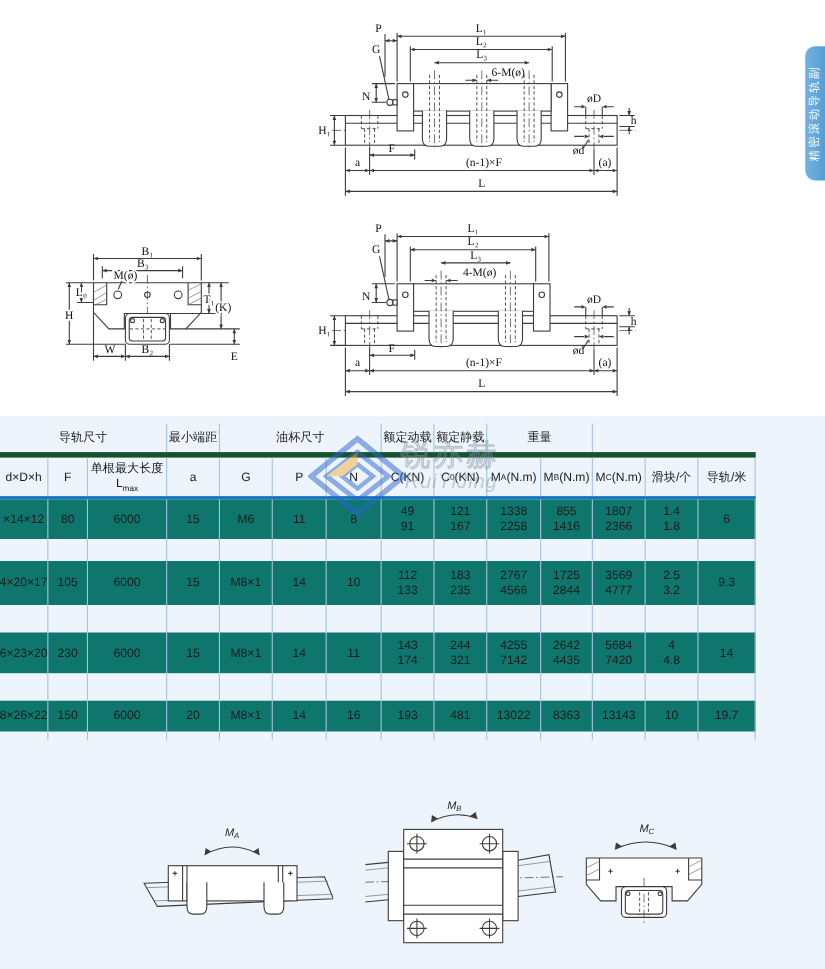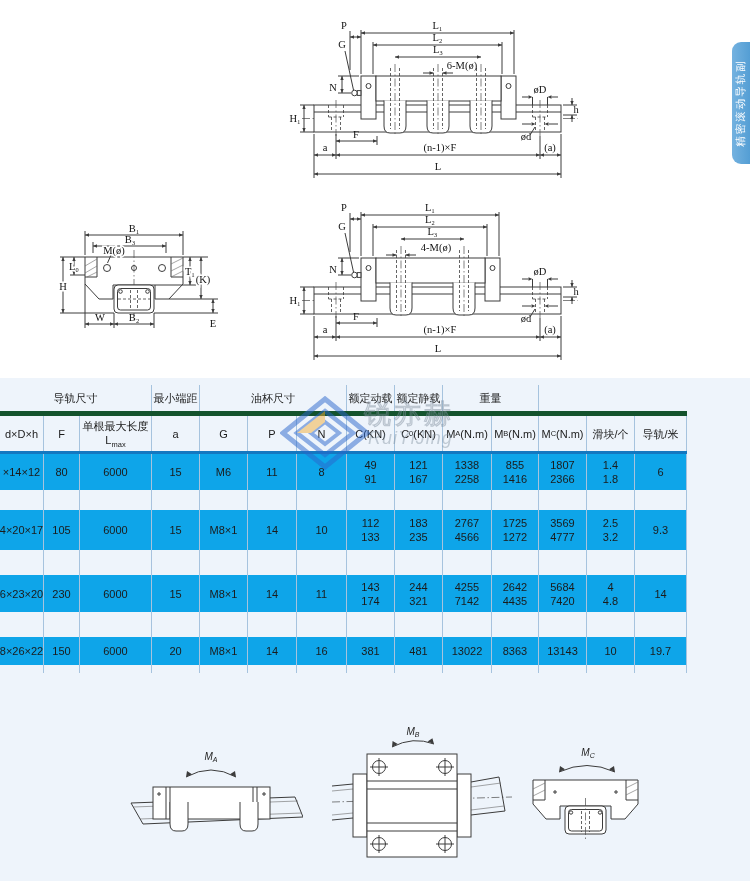--- a/index.html
+++ b/index.html
@@ -32,21 +32,21 @@
   
   .tbl{position:absolute;left:0;top:385px;width:687px;font-size:11px;z-index:2;
        --cols:44px 36px 72px 48px 48px 49px 50px 48px 48px 49px 47px 48px 48px 52px}
   .grow{display:grid;grid-template-columns:var(--cols)}
   .c{display:flex;align-items:center;justify-content:center;border-right:1px solid #a6c3de;
      box-sizing:border-box;white-space:pre-line;text-align:center;line-height:14px}
   .grp{height:26px;border-bottom:5px solid #14532d}
   .grp .c{border-right:1px solid #a6c3de}
   .hrow{height:35px}
   .thick{height:3px;background:#1478c0;width:687px}
-  .drow{background:#0ea5e9}
+  .drow{background:#0f766e}
   .r36{height:36px}.r35{height:40px}.r37{height:37px}.r40{height:28px}
   .g20{height:20px}.g25{height:25px}.g8{height:8px}
   sub{font-size:7.5px;line-height:1}
   .sp3{grid-column:span 3}.sp2{grid-column:span 2}
 </style>
 </head>
 <body>
 
 <div class="lower-band"></div>
 
@@ -415,21 +415,21 @@
       <div class="c">M8×1</div>
       <div class="c">14</div>
       <div class="c">10</div>
       <div class="c">112
 133</div>
       <div class="c">183
 235</div>
       <div class="c">2767
 4566</div>
       <div class="c">1725
-1272</div>
+2844</div>
       <div class="c">3569
 4777</div>
       <div class="c">2.5
 3.2</div>
       <div class="c">9.3</div>
   </div>
   <div class="grow gap g25">
       <div class="c"></div>
       <div class="c"></div>
       <div class="c"></div>
@@ -484,21 +484,21 @@
       <div class="c"></div>
     </div>
   <div class="grow drow r40">
     <div class="c">8×26×22</div>
       <div class="c">150</div>
       <div class="c">6000</div>
       <div class="c">20</div>
       <div class="c">M8×1</div>
       <div class="c">14</div>
       <div class="c">16</div>
-      <div class="c">381</div>
+      <div class="c">193</div>
       <div class="c">481</div>
       <div class="c">13022</div>
       <div class="c">8363</div>
       <div class="c">13143</div>
       <div class="c">10</div>
       <div class="c">19.7</div>
   </div>
   <div class="grow gap g8">
       <div class="c"></div>
       <div class="c"></div>

